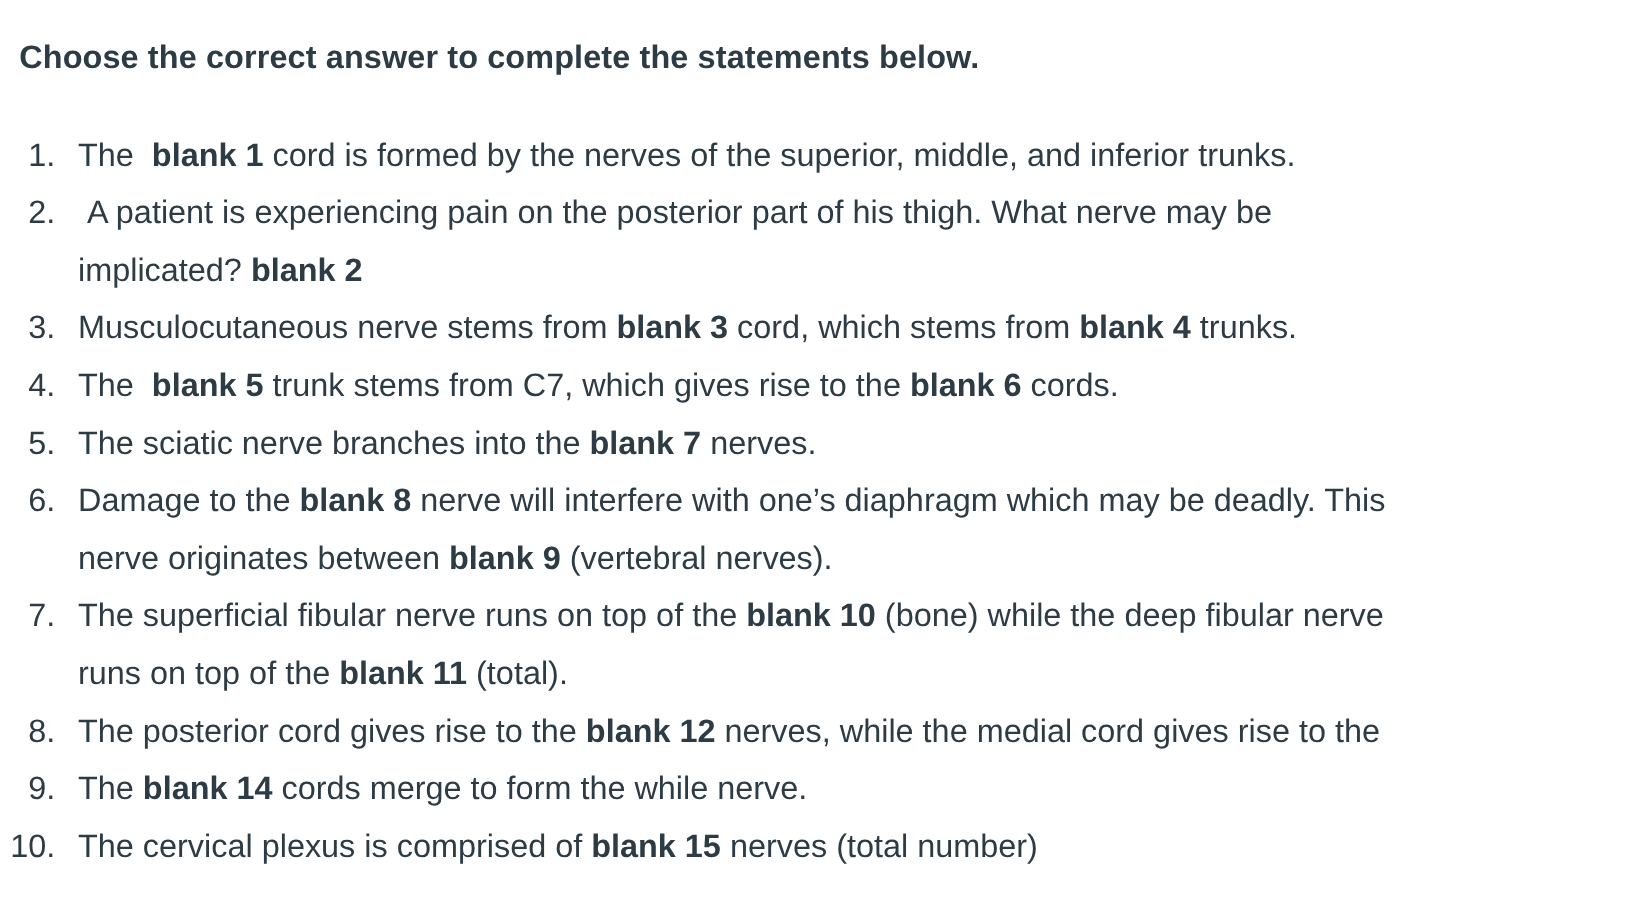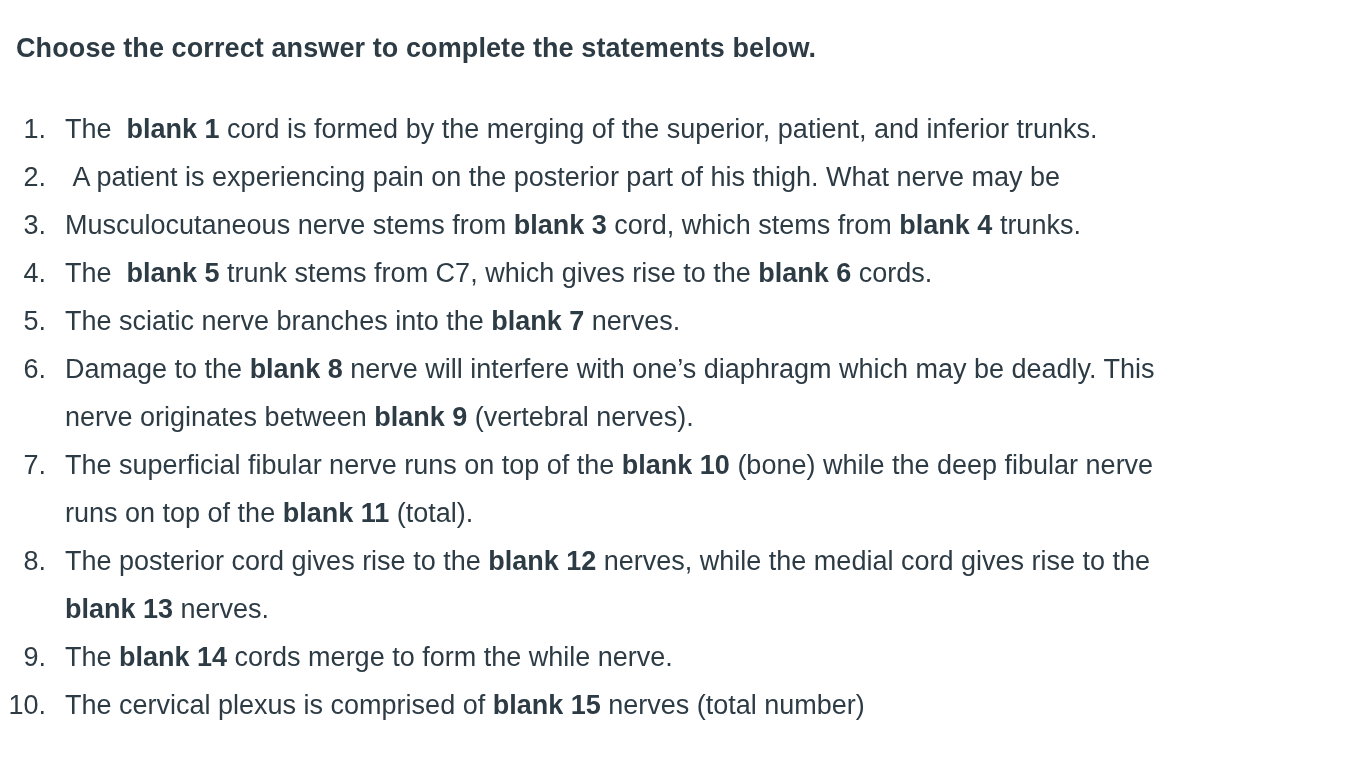--- a/index.html
+++ b/index.html
@@ -59,27 +59,28 @@
 </head>
 <body>
 
 <div class="page">
   <h2 class="title">Choose the correct answer to complete the statements below.</h2>
 
   <ol class="questions" id="questions-list">
       <li class="question">
         <span class="q-num">1.</span>
         <div class="q-content">
-          <div class="q-line"><span>The  </span><span class="b">blank 1</span><span> cord is formed by the merging of the superior, patient, and inferior trunks.</span></div>
+          <div class="q-line"><span>The  </span><span class="b">blank 1</span><span> cord is formed by the nerves of the superior, middle, and inferior trunks.</span></div>
         </div>
       </li>
       <li class="question">
         <span class="q-num">2.</span>
         <div class="q-content">
           <div class="q-line"><span> A patient is experiencing pain on the posterior part of his thigh. What nerve may be</span></div>
+          <div class="q-line"><span>implicated? </span><span class="b">blank 2</span></div>
         </div>
       </li>
       <li class="question">
         <span class="q-num">3.</span>
         <div class="q-content">
           <div class="q-line"><span>Musculocutaneous nerve stems from </span><span class="b">blank 3</span><span> cord, which stems from </span><span class="b">blank 4</span><span> trunks.</span></div>
         </div>
       </li>
       <li class="question">
         <span class="q-num">4.</span>
@@ -104,21 +105,20 @@
         <span class="q-num">7.</span>
         <div class="q-content">
           <div class="q-line"><span>The superficial fibular nerve runs on top of the </span><span class="b">blank 10</span><span> (bone) while the deep fibular nerve</span></div>
           <div class="q-line"><span>runs on top of the </span><span class="b">blank 11</span><span> (total).</span></div>
         </div>
       </li>
       <li class="question">
         <span class="q-num">8.</span>
         <div class="q-content">
           <div class="q-line"><span>The posterior cord gives rise to the </span><span class="b">blank 12</span><span> nerves, while the medial cord gives rise to the</span></div>
-          <div class="q-line"><span class="b">blank 13</span><span> nerves.</span></div>
         </div>
       </li>
       <li class="question">
         <span class="q-num">9.</span>
         <div class="q-content">
           <div class="q-line"><span>The </span><span class="b">blank 14</span><span> cords merge to form the while nerve.</span></div>
         </div>
       </li>
       <li class="question">
         <span class="q-num">10.</span>

